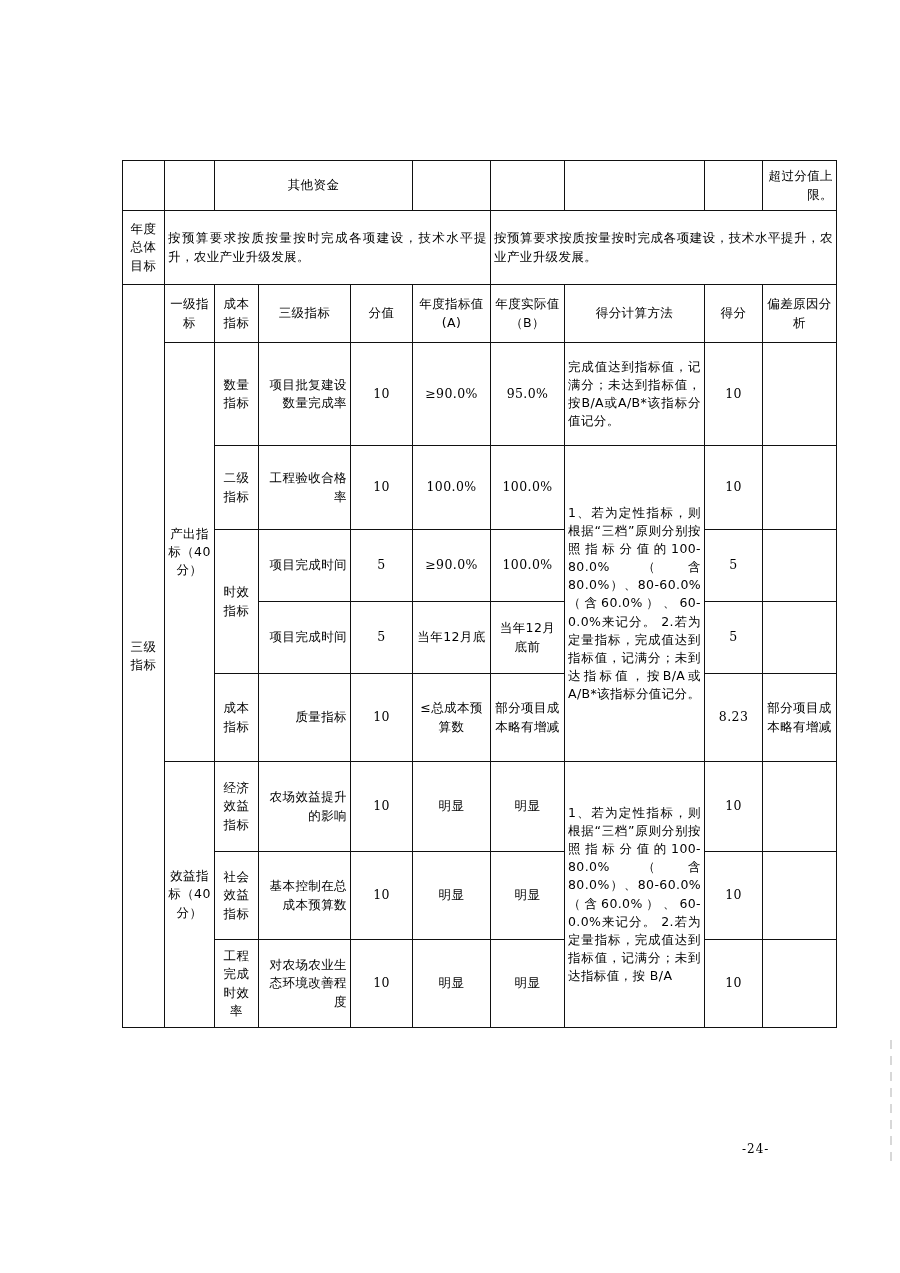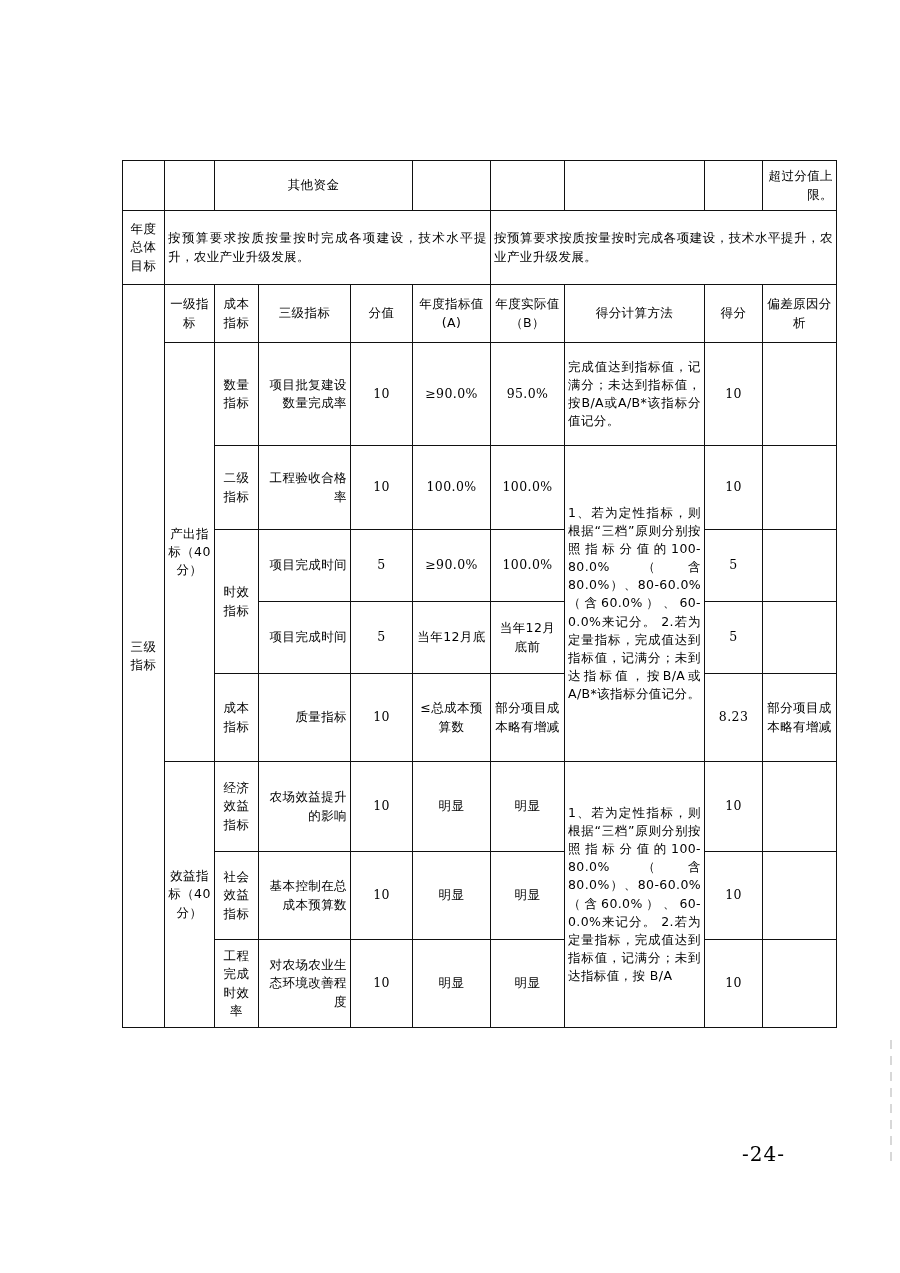--- a/index.html
+++ b/index.html
@@ -44,21 +44,21 @@
   .l { text-align: right; }
   .hdr { text-align: center; font-size: 12.5px; }
   .small { font-size: 12px; }
   .num { font-family: "DejaVu Serif", "Liberation Serif", serif; font-size: 12.5px; }
   .txt-j { text-align: justify; text-justify: inter-ideograph; }
   .pagenum {
     position: absolute;
     left: 742px;
     top: 1142px;
     font-family: "DejaVu Serif", "Liberation Serif", serif;
-    font-size: 20px;
+    font-size: 12px;
     letter-spacing: 1px;
   }
   .edge-marks {
     position: absolute;
     right: 6px;
     top: 1040px;
     width: 4px;
     height: 120px;
   }
   .edge-marks i {

